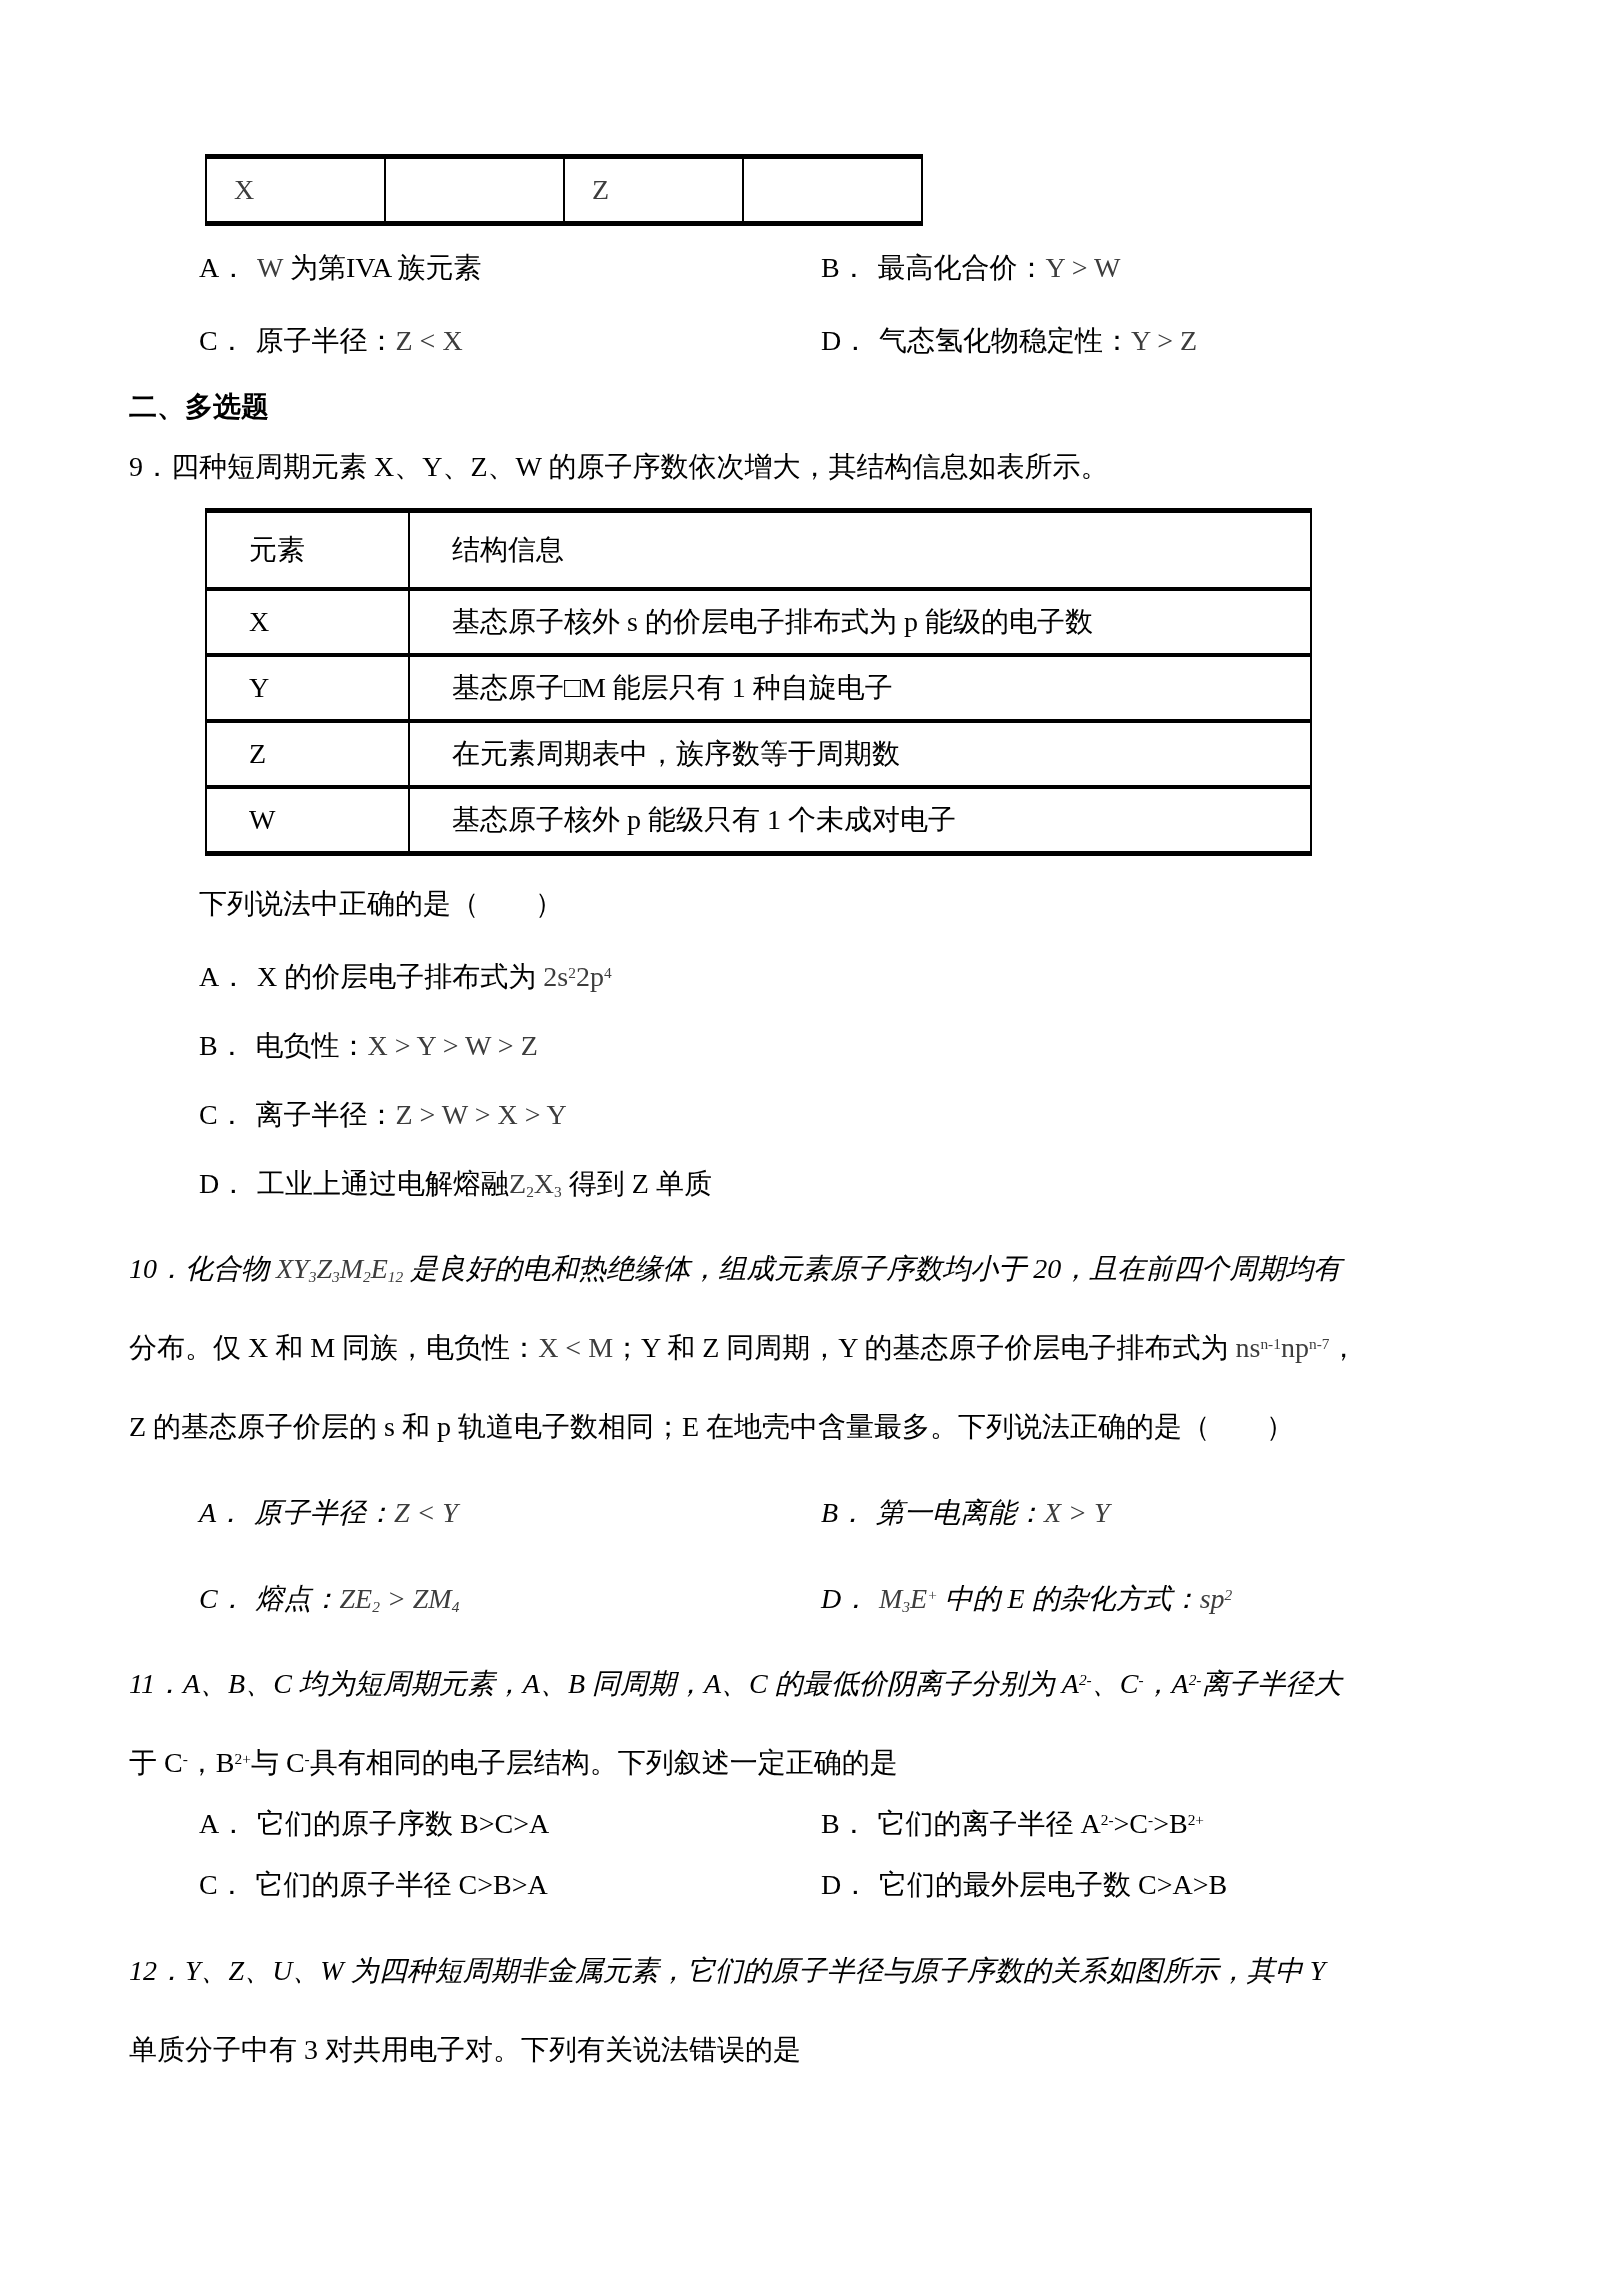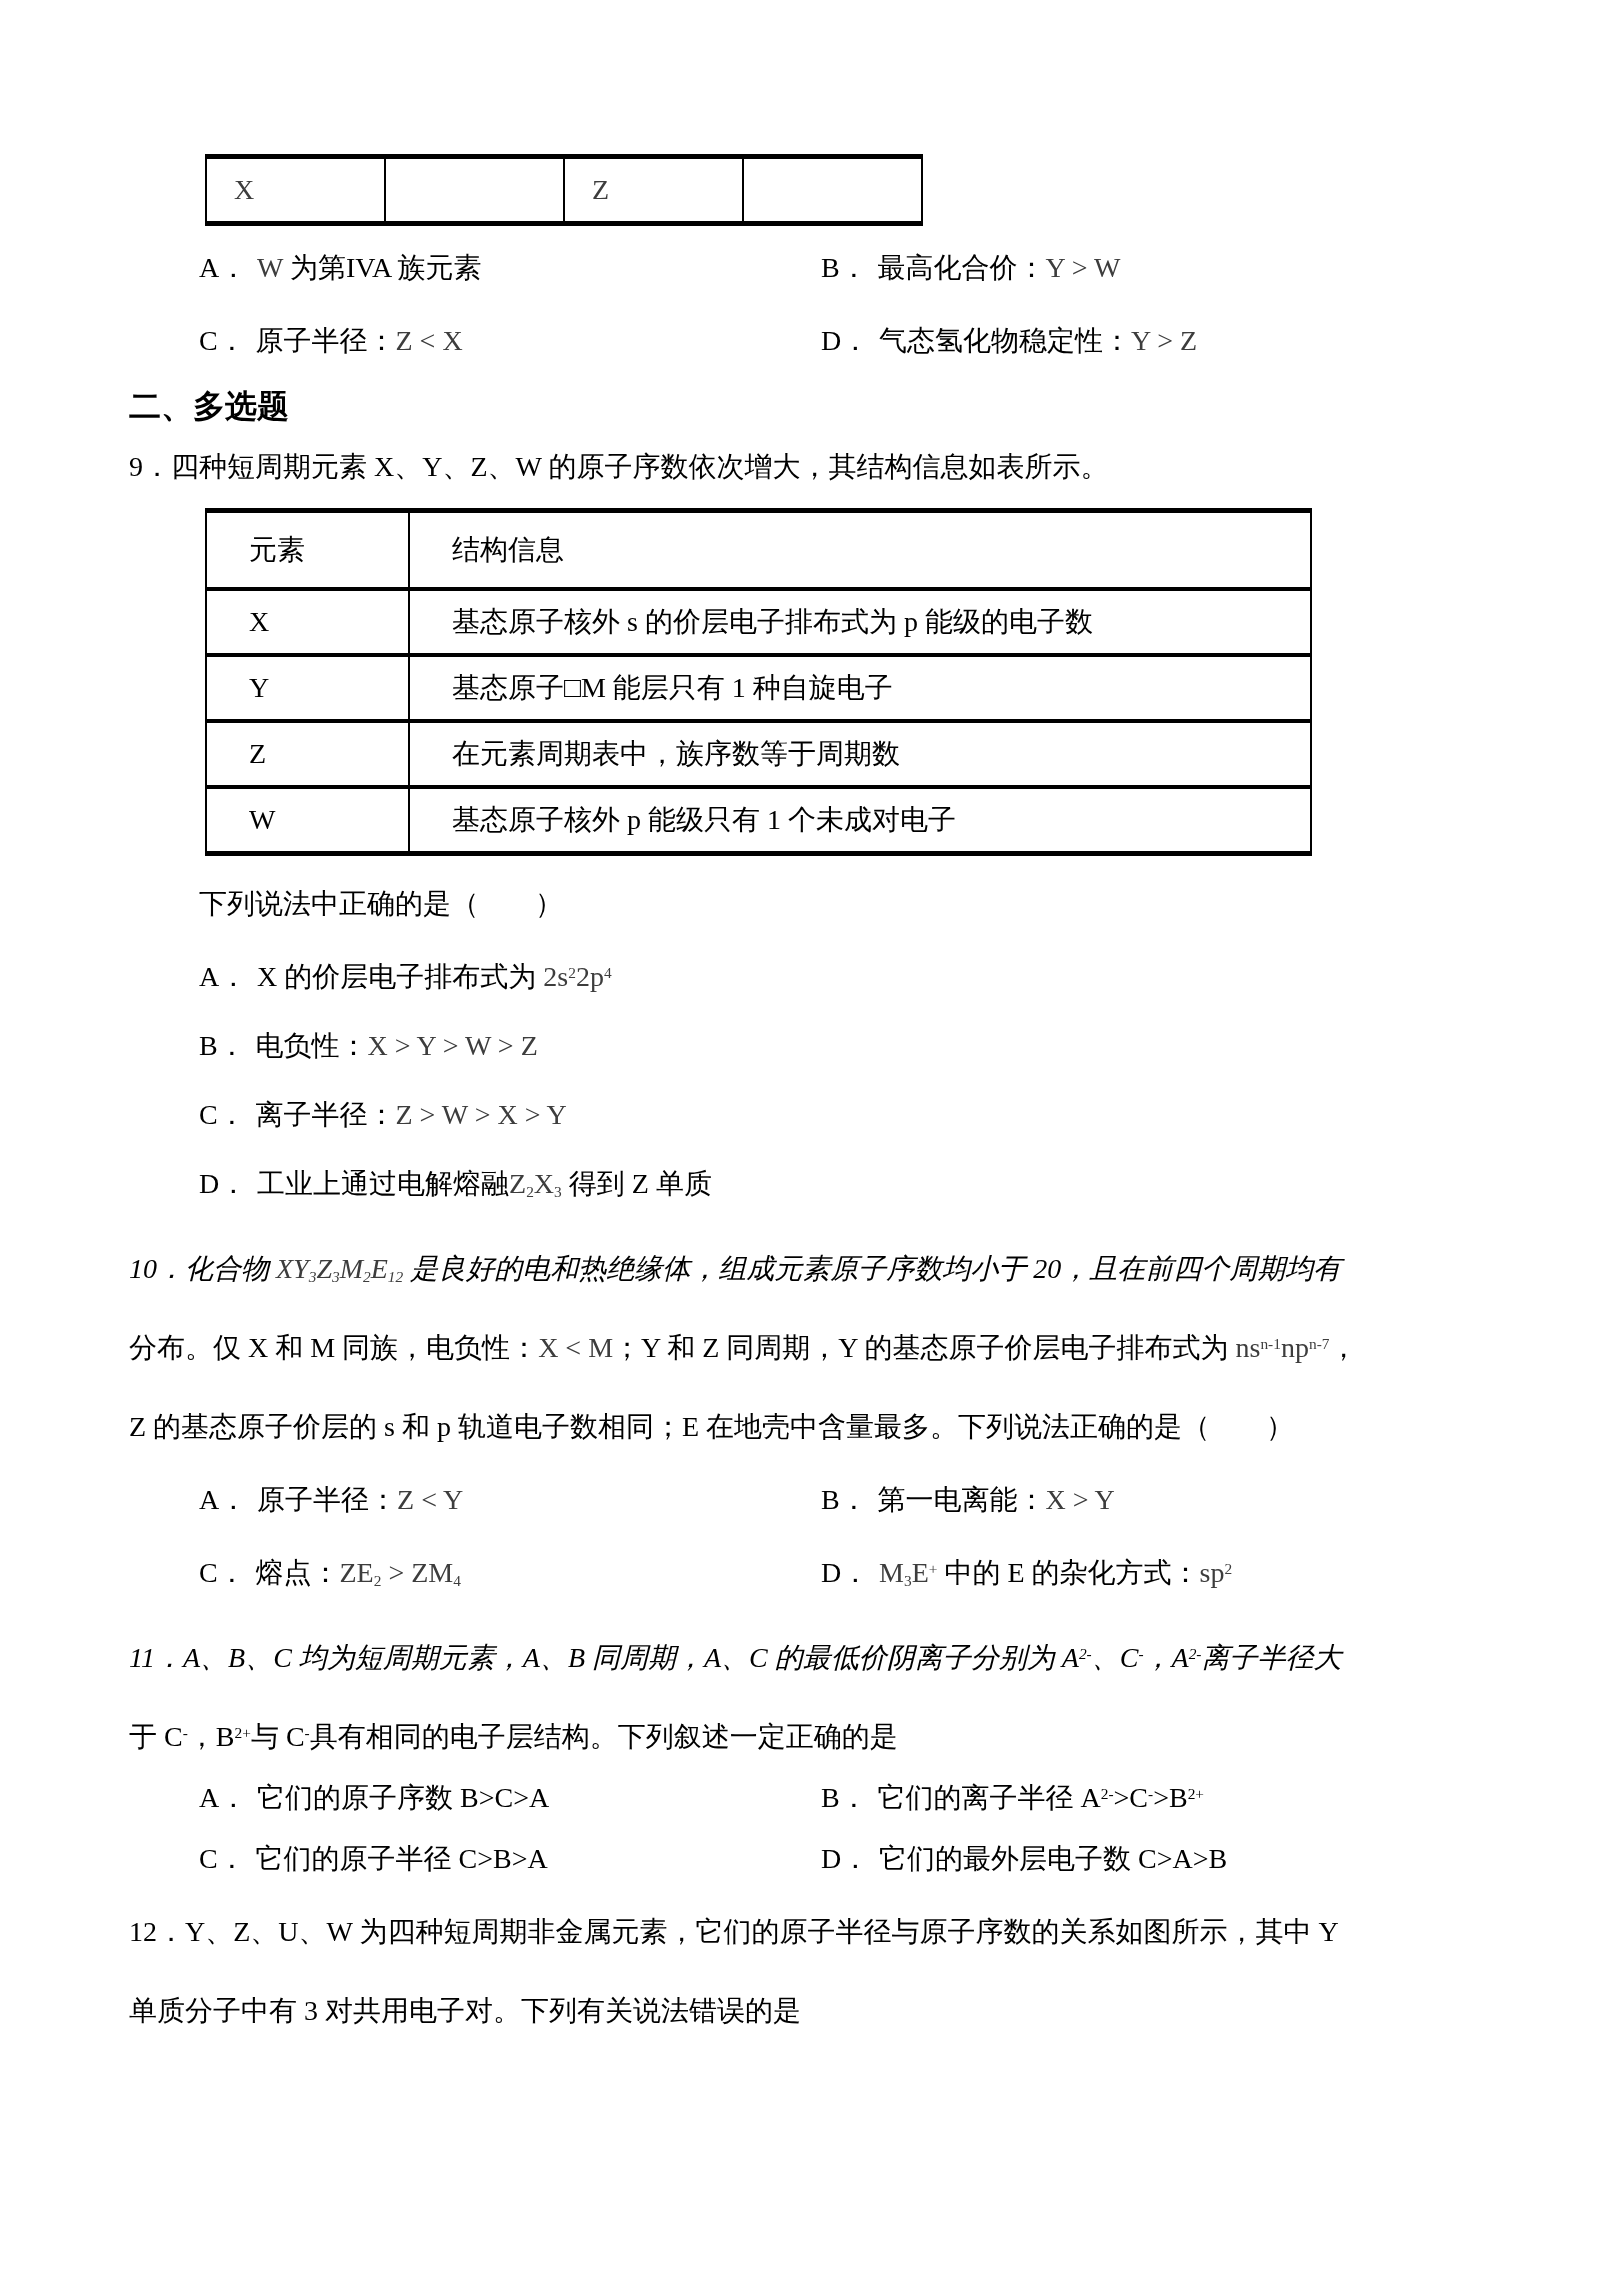--- a/index.html
+++ b/index.html
@@ -36,28 +36,28 @@
   .optrow{display:flex;padding-left:70px;line-height:39px;}
   .optrow .opt{width:622px;flex:none;}
   .optrow .opt:last-child{width:auto;}
   .opt-label{margin-right:9.8px;}
 
   
   .section-heading{
     margin-top:27px;
     font-family:"Liberation Sans","DejaVu Sans",sans-serif;
     font-weight:bold;
-    font-size:32px;
+    font-size:28px;
     line-height:39px;
   }
 
   .stem{line-height:39px;margin-top:21px;}
   .stem-line{line-height:39px;}
   .mt-lg{margin-top:46px;font-style:italic;}
-  .mt-md{margin-top:34px;}
+  .mt-md{margin-top:47px;font-style:italic;}
   .mt-sm{margin-top:22px;}
   .pitch{margin-top:40px;}
 
   
   .info-table{
     margin-left:76px;
     margin-top:22px;
     width:1107px;
     border-collapse:collapse;
     table-layout:fixed;

